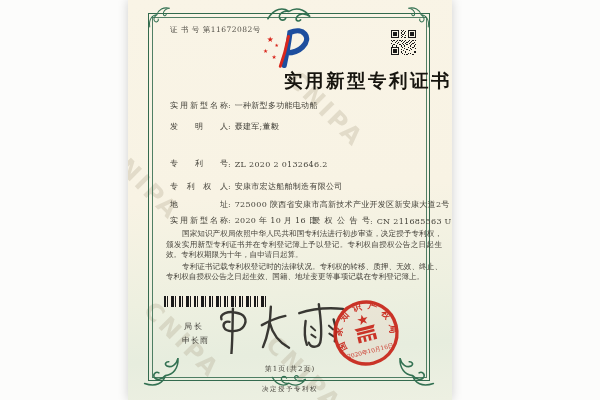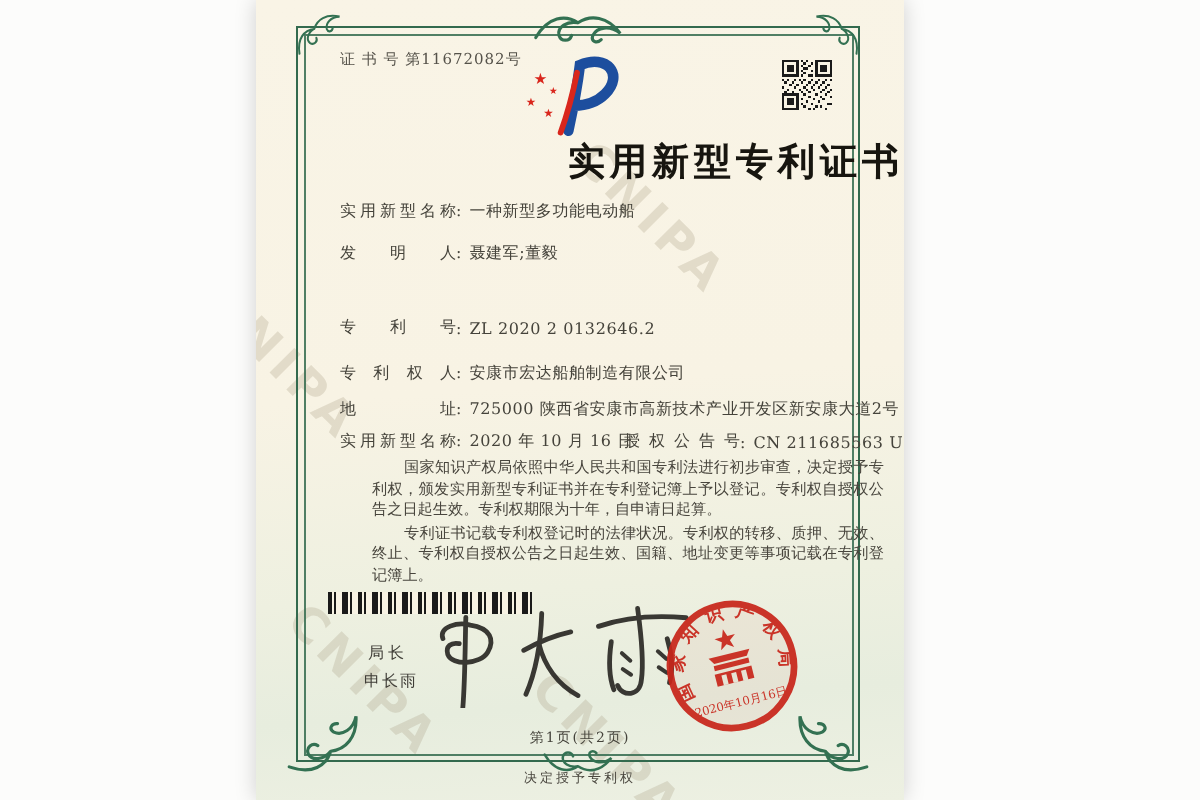--- a/index.html
+++ b/index.html
@@ -24,21 +24,21 @@
   .logo{position:absolute;left:133px;top:26px;width:56px;height:42px;}
   .qr{position:absolute;left:263px;top:30px;width:25px;height:25px;}
   .title{position:absolute;left:0;top:68px;width:100%;text-align:right;font-size:18.5px;
     font-weight:bold;letter-spacing:2.5px;color:#17150f;}
   .row{position:absolute;left:42px;right:24px;font-size:8px;color:#45433b;white-space:nowrap;}
   .f-label{display:inline-block;width:58px;text-align:justify;text-align-last:justify;vertical-align:bottom;}
   .f-colon{margin-right:4px;}
   .f-value{letter-spacing:.3px;}
   .grant-part{position:absolute;left:142px;top:0;}
   .paras{position:absolute;left:38px;right:10px;top:229px;font-size:7.6px;line-height:10.6px;
-    color:#48453d;text-align:justify;margin-left:20px;}
+    color:#48453d;text-align:justify;}
   .paras p{margin:0 0 1px 0;text-indent:16px;}
   .barcode{position:absolute;left:36px;top:296px;width:102px;height:11px;
     background:repeating-linear-gradient(90deg,#1a1a1a 0 2px,#f8f3e4 2px 3px,#1a1a1a 3px 4px,#f8f3e4 4px 7px,#1a1a1a 7px 10px,#f8f3e4 10px 11px,#1a1a1a 11px 12px,#f8f3e4 12px 15px);}
   .director-label{position:absolute;left:56px;top:321px;font-size:8px;color:#3f3d37;letter-spacing:2px;}
   .director-name{position:absolute;left:54px;top:335px;font-size:8px;color:#3f3d37;letter-spacing:1px;}
   .signature{position:absolute;left:86px;top:302px;width:140px;height:52px;}
   .seal{position:absolute;left:196px;top:291px;width:84px;height:84px;opacity:.93;}
   .page-info{position:absolute;left:0;top:364px;width:100%;text-align:center;font-size:7px;color:#45433b;letter-spacing:1px;}
   .bottom-note{position:absolute;left:0;top:385px;width:100%;text-align:center;font-size:6.5px;color:#4a473f;letter-spacing:1.5px;}
   .hidden-defs{position:absolute;width:0;height:0;overflow:hidden;}

